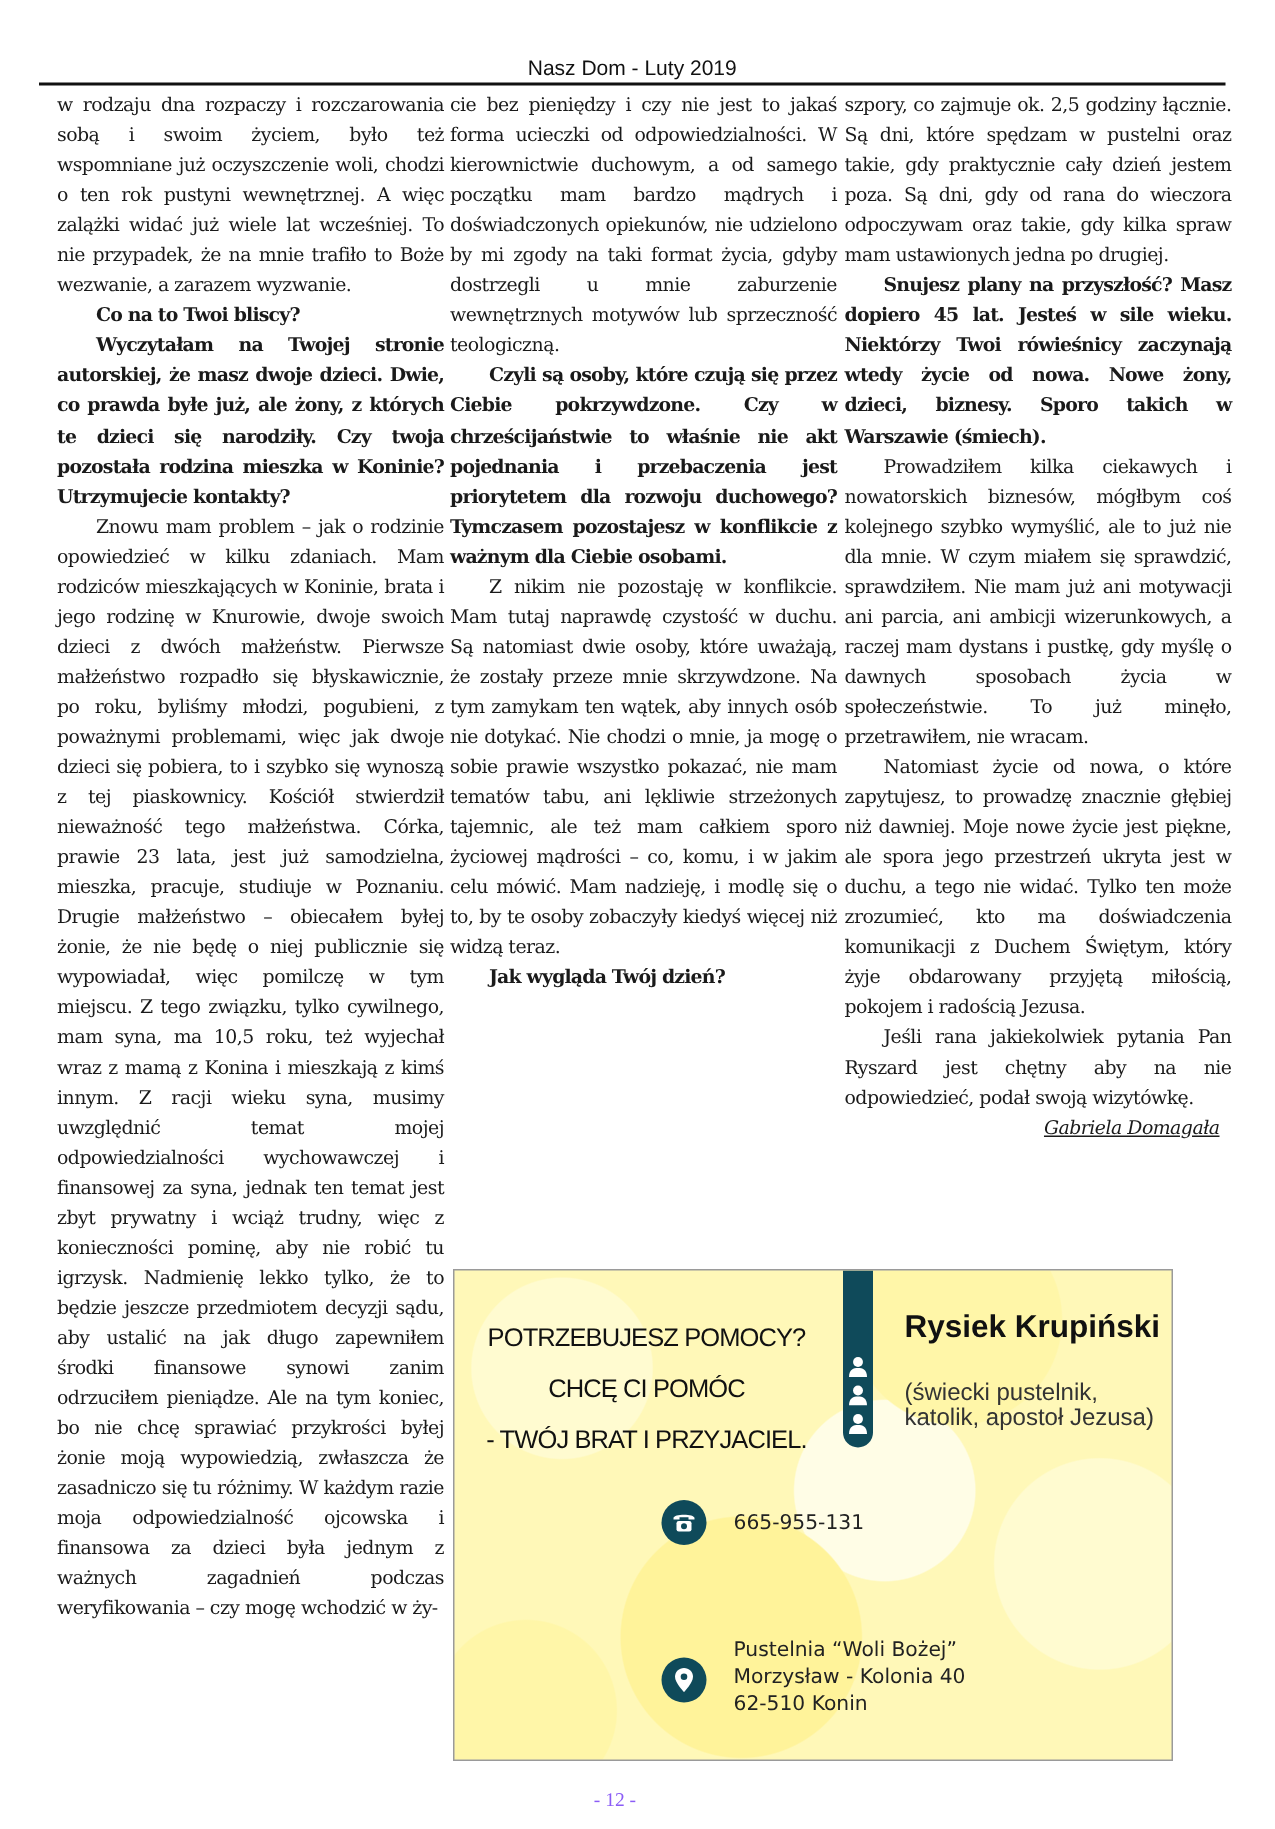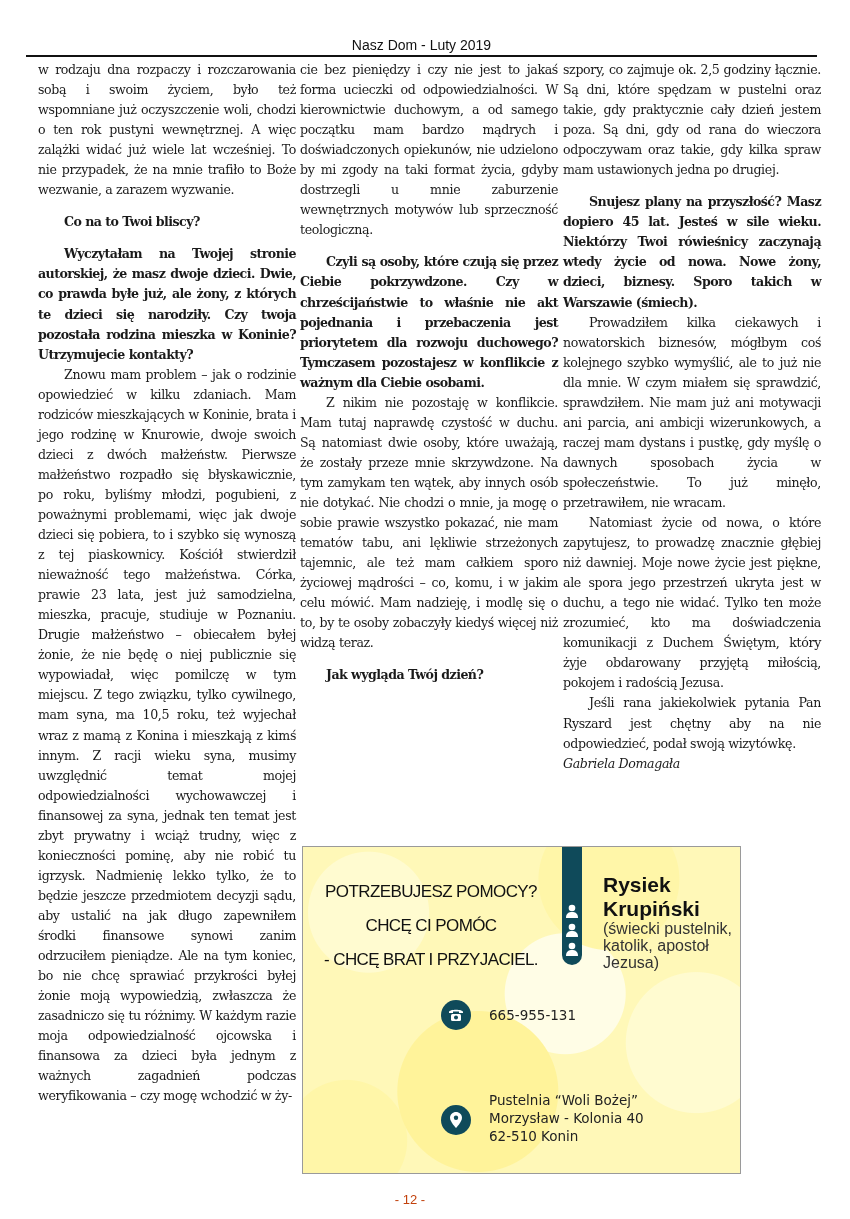--- a/index.html
+++ b/index.html
@@ -12,28 +12,28 @@
   .header-rule {
     position: absolute; left: 26px; top: 55px; width: 791px; height: 2px; background: #111;
   }
   .col {
     position: absolute; top: 60px; width: 258px;
     font-family: "DejaVu Serif", serif; font-size: 12.6px; line-height: 20.05px;
     color: #1a1a1a; text-align: justify; letter-spacing: -0.35px;
   }
   .col p { margin: 0; }
   .col p.ind { text-indent: 26px; }
-  .col p.q { font-weight: bold; text-indent: 26px; letter-spacing: -0.55px; margin-top: 12px; }
-  .col p.sig { font-style: italic; padding-right: 8px; }
+  .col p.q { font-weight: bold; text-indent: 26px; letter-spacing: -0.55px; }
+  .col p.sig { text-align: right; font-style: italic; padding-right: 8px; text-decoration: underline; }
   #col1 { left: 38px; }
   #col2 { left: 300px; }
   #col3 { left: 563px; }
 
   .ad {
-    position: absolute; left: 302px; top: 846px; width: 439px; height: 328px;
+    position: absolute; left: 302px; top: 846px; width: 480px; height: 328px;
     border: 1px solid #9a9a9a; box-sizing: border-box; overflow: hidden;
     background:
       radial-gradient(circle at 15% 20%, #fffbd0 0 60px, transparent 61px),
       radial-gradient(circle at 70% 10%, #fff6a8 0 70px, transparent 71px),
       radial-gradient(circle at 40% 75%, #fff39a 0 80px, transparent 81px),
       radial-gradient(circle at 90% 60%, #fffbd0 0 70px, transparent 71px),
       radial-gradient(circle at 10% 90%, #fff6a8 0 60px, transparent 61px),
       radial-gradient(circle at 60% 45%, #fffde6 0 60px, transparent 61px),
       #fff8b8;
   }
@@ -61,21 +61,21 @@
   .contact-icon {
     width: 30px; height: 30px; border-radius: 50%; background: #0f4a5a;
     display: flex; align-items: center; justify-content: center; flex: none;
   }
   .contact-text {
     margin-left: 18px; font-family: "DejaVu Sans", sans-serif; font-size: 13.5px;
     line-height: 18px; color: #222;
   }
   .page-num {
     position: absolute; left: 380px; top: 1192px; width: 60px; text-align: center;
-    font-family: Liberation Sans, sans-serif; font-size: 13px; color: #c2410c;
+    font-family: Liberation Serif, serif; font-size: 13px; color: #8b5cf6;
   }
 </style>
 </head>
 <body>
 
 <div class="header">Nasz Dom - Luty 2019</div>
 <div class="header-rule"></div>
 
 <div class="col" id="col1">
     <p class="">w rodzaju dna rozpaczy i rozczarowania sobą i swoim życiem, było też wspomniane już oczyszczenie woli, chodzi o ten rok pustyni wewnętrznej. A więc zalążki widać już wiele lat wcześniej. To nie przypadek, że na mnie trafiło to Boże wezwanie, a zarazem wyzwanie.</p>
@@ -95,21 +95,21 @@
     <p class="ind">Prowadziłem kilka ciekawych i nowatorskich biznesów, mógłbym coś kolejnego szybko wymyślić, ale to już nie dla mnie. W czym miałem się sprawdzić, sprawdziłem. Nie mam już ani motywacji ani parcia, ani ambicji wizerunkowych, a raczej mam dystans i pustkę, gdy myślę o dawnych sposobach życia w społeczeństwie. To już minęło, przetrawiłem, nie wracam.</p>
     <p class="ind">Natomiast życie od nowa, o które zapytujesz, to prowadzę znacznie głębiej niż dawniej. Moje nowe życie jest piękne, ale spora jego przestrzeń ukryta jest w duchu, a tego nie widać. Tylko ten może zrozumieć, kto ma doświadczenia komunikacji z Duchem Świętym, który żyje obdarowany przyjętą miłością, pokojem i radością Jezusa.</p>
     <p class="ind">Jeśli rana jakiekolwiek pytania Pan Ryszard jest chętny aby na nie odpowiedzieć, podał swoją wizytówkę.</p>
     <p class="sig">Gabriela Domagała</p>
   </div>
 
 <div class="ad">
   <div class="ad-left">
     <div>POTRZEBUJESZ POMOCY?</div>
     <div>CHCĘ CI POMÓC</div>
-    <div>- CHCĘ BRAT I PRZYJACIEL.</div>
+    <div>- TWÓJ BRAT I PRZYJACIEL.</div>
   </div>
   <div class="ad-bar">
     <svg class="person" style="top:57px" viewBox="0 0 12 14">
         <circle cx="6" cy="4" r="3.3" fill="#fff"></circle>
         <path d="M0 14 C0 9 3 8 6 8 C9 8 12 9 12 14 Z" fill="#fff"></path>
       </svg>
     <svg class="person" style="top:76px" viewBox="0 0 12 14">
         <circle cx="6" cy="4" r="3.3" fill="#fff"></circle>
         <path d="M0 14 C0 9 3 8 6 8 C9 8 12 9 12 14 Z" fill="#fff"></path>
       </svg>

